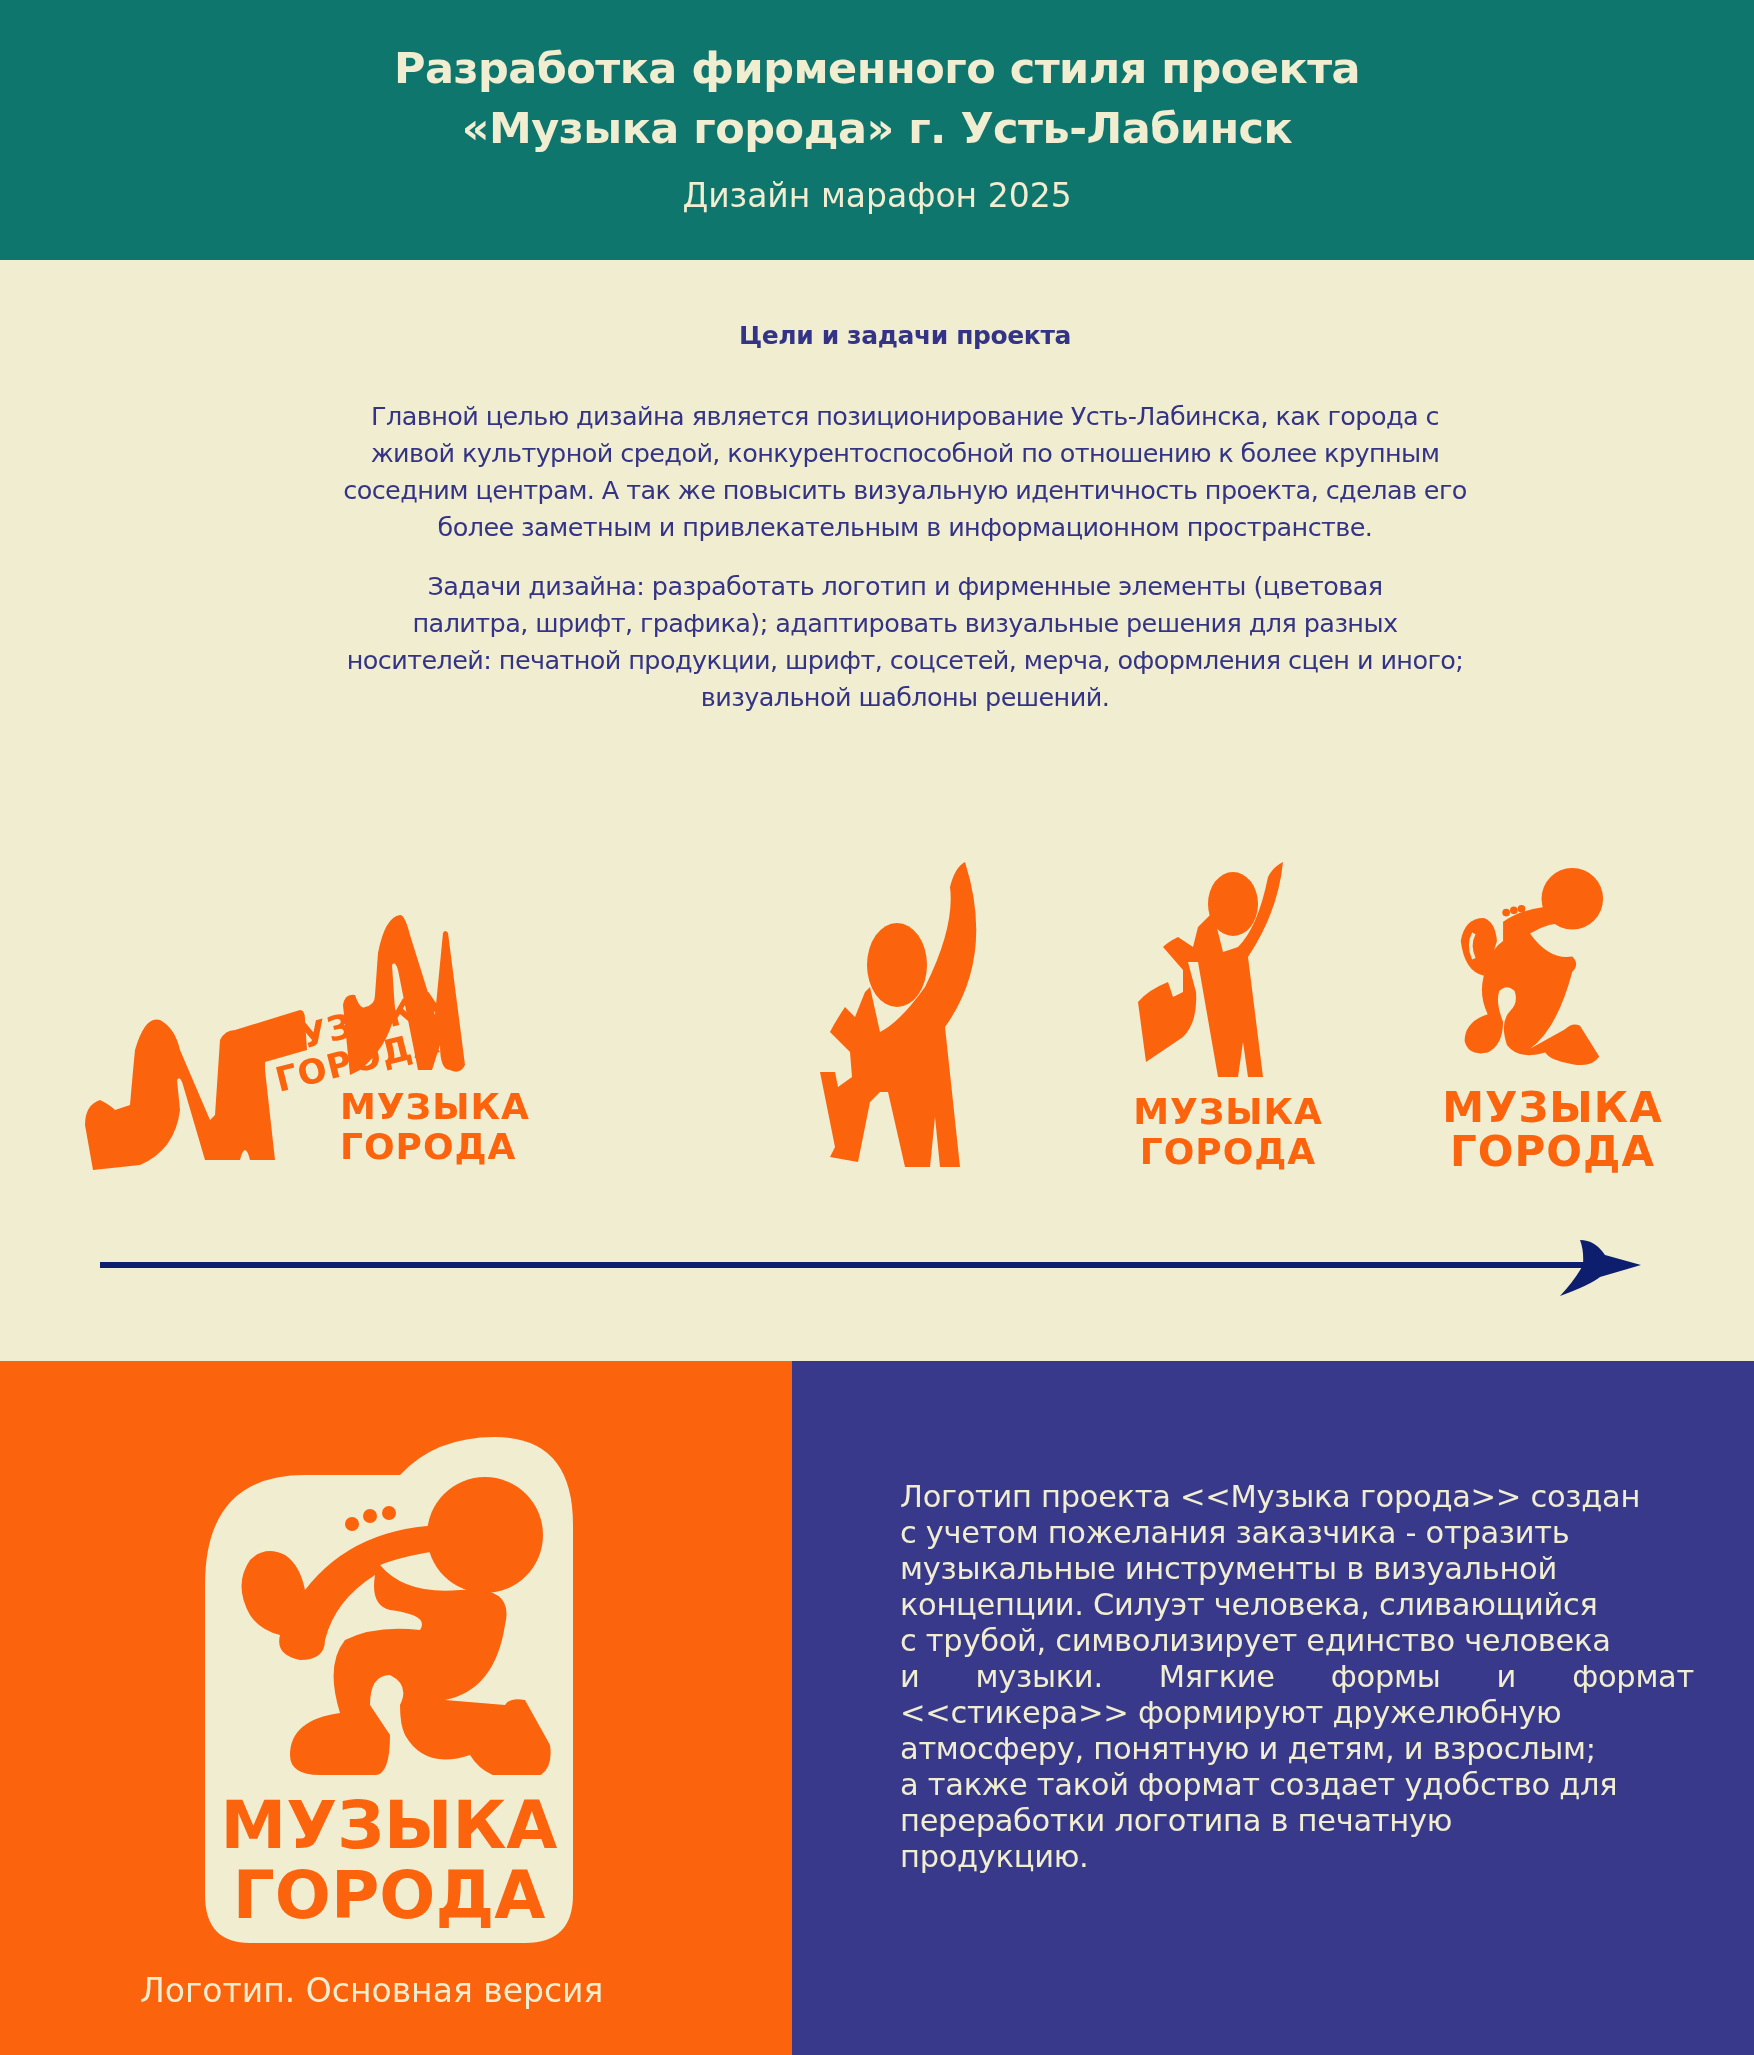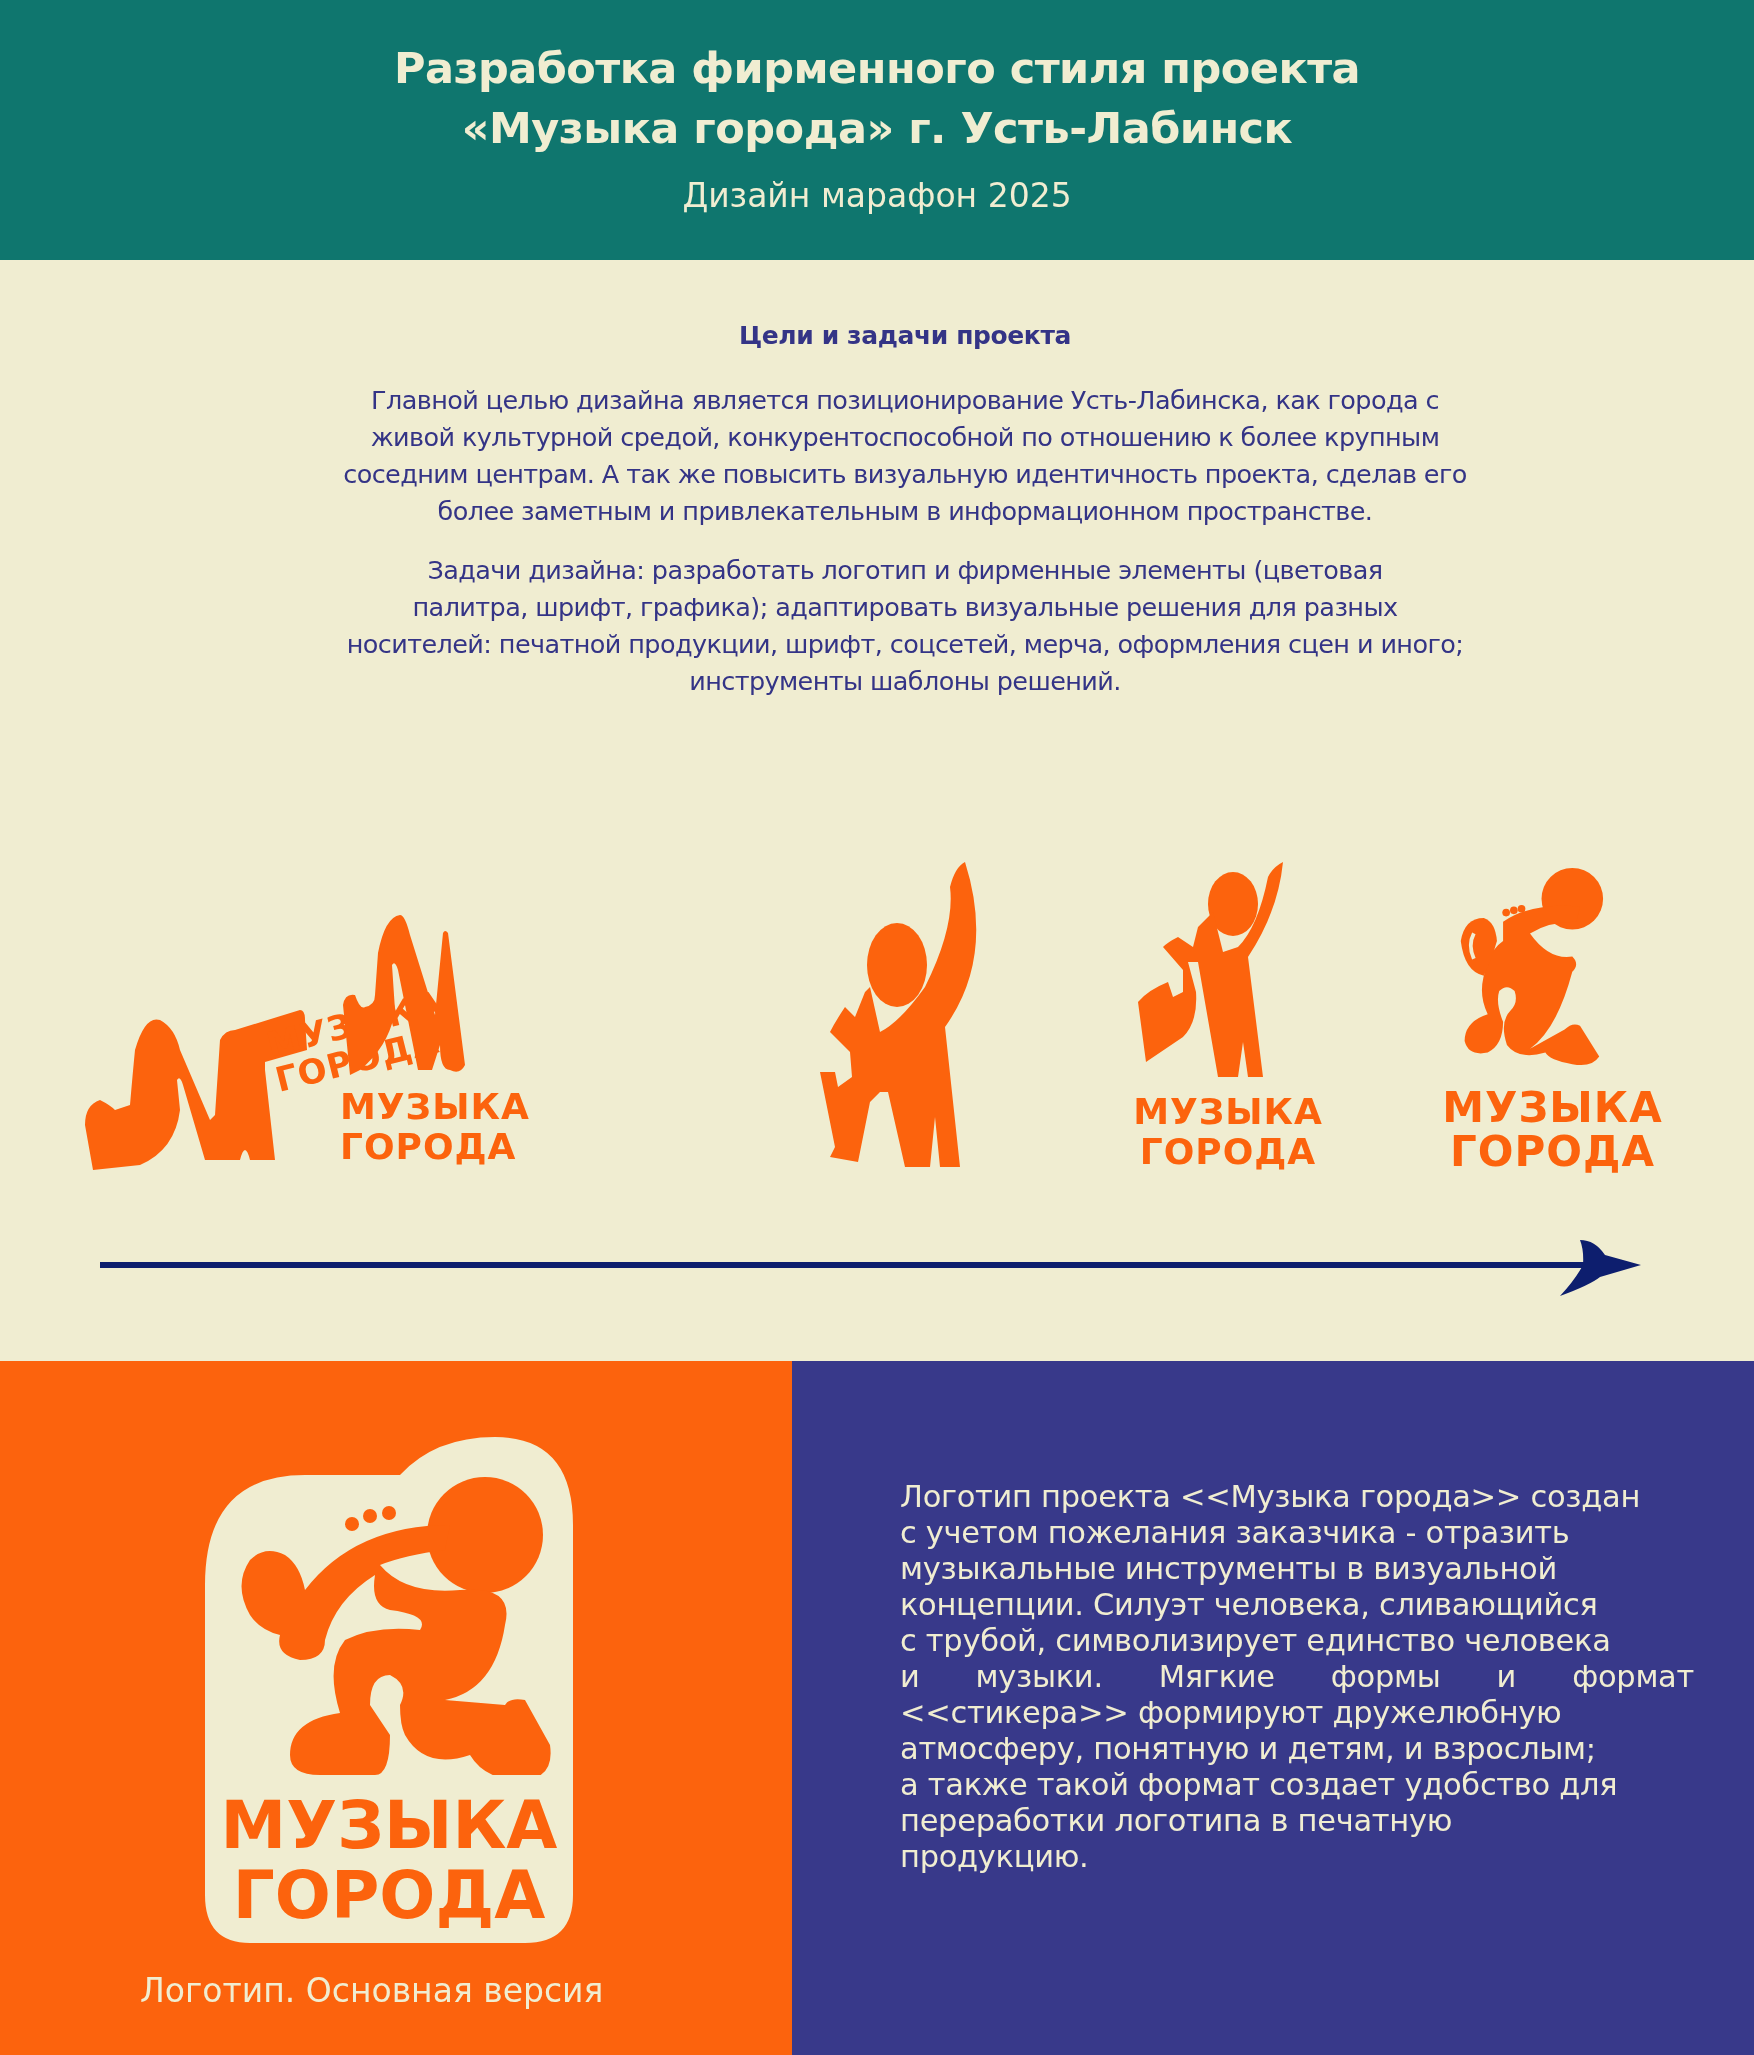--- a/index.html
+++ b/index.html
@@ -25,21 +25,21 @@
     position:absolute; left:205px; top:318px; width:1400px;
     color:#343486;
     text-align:center;
   }
   .goals .heading {
     font-weight:bold; font-size:25px; line-height:36px; letter-spacing:-0.4px;
   }
   .goals p {
     margin:0; font-size:25.5px; line-height:37px; letter-spacing:-0.6px;
   }
-  .goals .p1 { margin-top:28px; }
+  .goals .p1 { margin-top:44px; }
   .goals .p2 { margin-top:22px; }
   .logos-row { position:absolute; left:0; top:850px; width:1754px; height:340px; }
   .logo { position:absolute; }
   .wordmark {
     position:absolute; color:#FC630D; font-family:"DejaVu Sans", sans-serif;
     font-weight:bold; text-align:center; letter-spacing:1px;
   }
   .arrow { position:absolute; left:100px; top:1240px; }
   .bottom-left {
     position:absolute; left:0; top:1361px; width:792px; height:694px; background:#FC630D;
@@ -81,21 +81,21 @@
   <p class="p1">
     <span style="display:block">Главной целью дизайна является позиционирование Усть-Лабинска, как города с</span>
     <span style="display:block">живой культурной средой, конкурентоспособной по отношению к более крупным</span>
     <span style="display:block">соседним центрам. А так же повысить визуальную идентичность проекта, сделав его</span>
     <span style="display:block">более заметным и привлекательным в информационном пространстве.</span>
   </p>
   <p class="p2">
     <span style="display:block">Задачи дизайна: разработать логотип и фирменные элементы (цветовая</span>
     <span style="display:block">палитра, шрифт, графика); адаптировать визуальные решения для разных</span>
     <span style="display:block">носителей: печатной продукции, шрифт, соцсетей, мерча, оформления сцен и иного;</span>
-    <span style="display:block">инструменты шаблоны решений.</span>
+    <span style="display:block">визуальной шаблоны решений.</span>
   </p>
 </div>
 
 <div class="logos-row">
 
   <div class="logo" style="left:85px;top:150px;width:380px;height:170px;">
     <svg width="380" height="170" viewBox="0 0 380 170" style="position:absolute;left:0;top:0">
       <path fill="#FC630D" d="M8,170 L0,125 Q0,105 15,100 Q25,105 30,110 L45,105 Q48,70 50,50 Q60,15 75,20 Q90,28 95,50 L125,120 L130,115 L135,40 Q140,30 150,30 L215,10 Q220,10 220,20 L222,50 L180,62 L180,70 L190,160 L165,160 Q160,140 155,160 L120,160 L98,85 Q95,75 92,80 L95,110 Q90,150 55,165 Z"></path>
     </svg>
     <div class="wordmark" style="left:178px;top:28px;font-size:34px;line-height:36px;transform:rotate(-14deg);transform-origin:left top;text-align:left;">

